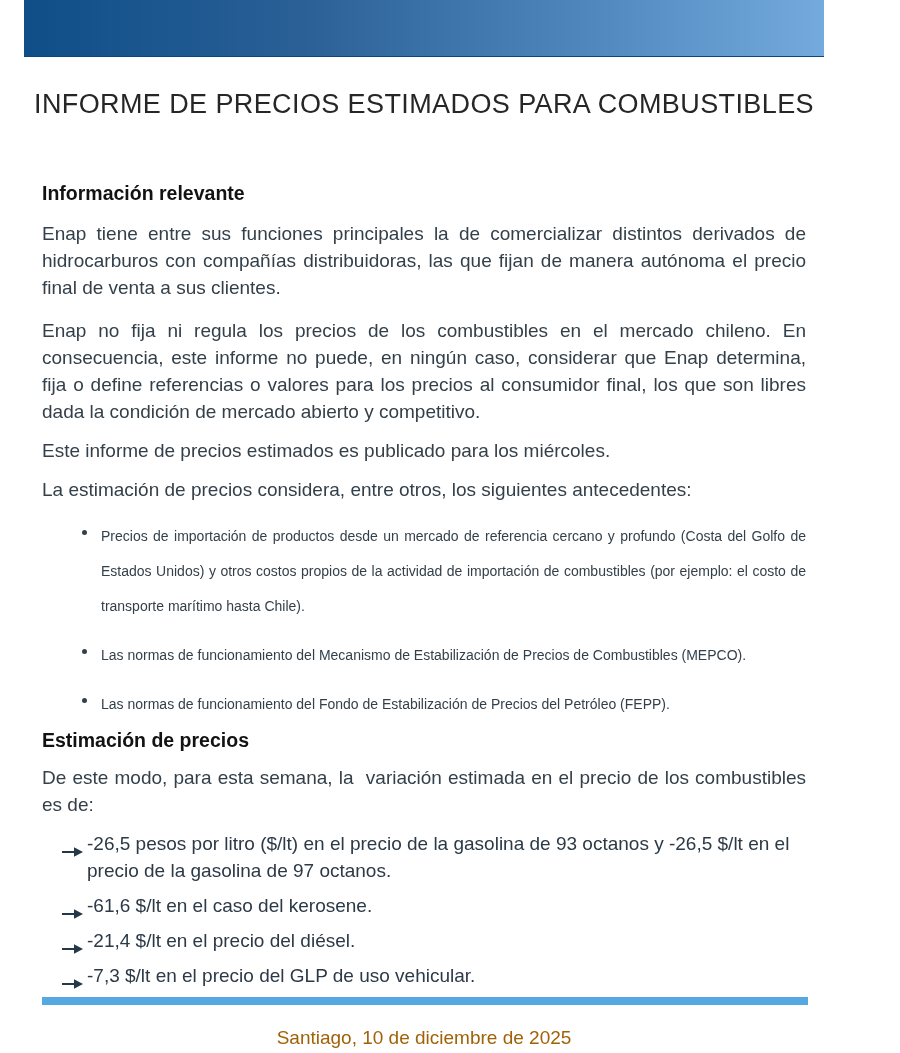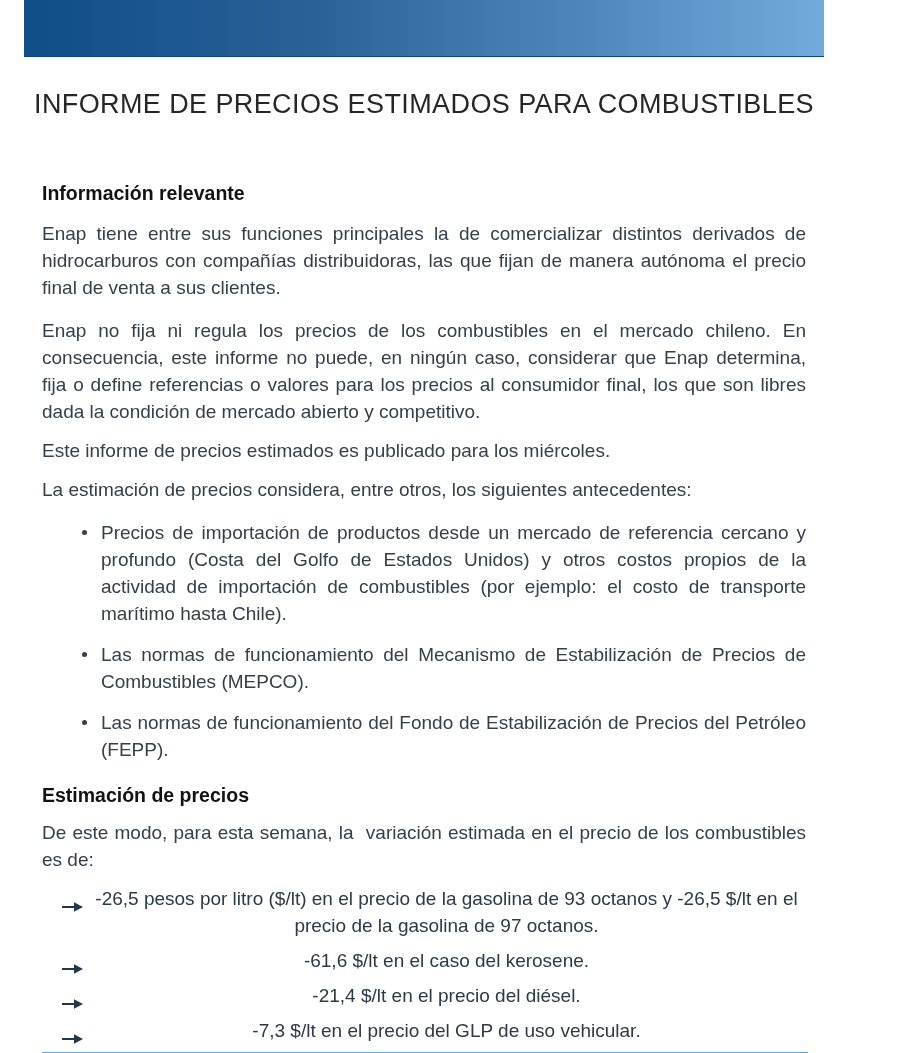--- a/index.html
+++ b/index.html
@@ -45,56 +45,56 @@
     padding: 0 18px;
     flex: 0 0 auto;
   }
   h2.section-heading {
     font-size: 19.5px;
     font-weight: 700;
     color: #121212;
     line-height: 24px;
   }
   .h-info { margin-top: 33px; }
-  .h-est  { margin-top: 20px; }
+  .h-est  { margin-top: 6px; }
   p.body-text {
     font-size: 19px;
     line-height: 27px;
     text-align: justify;
     color: #333f49;
     margin-top: 15px;
   }
   p.tight { margin-top: 12px; }
   ul { list-style: none; }
   ul.dot-list { margin-top: 16px; }
   ul.dot-list li {
     position: relative;
     padding-left: 59px;
-    font-size: 19px;
-    line-height: 27px;
+    font-size: 14px;
+    line-height: 35px;
     text-align: justify;
     margin-bottom: 14px;
   }
   ul.dot-list li:last-child { margin-bottom: 0; }
   ul.dot-list .dot {
     position: absolute;
     left: 40px;
     top: 11px;
     width: 5px;
     height: 5px;
     border-radius: 50%;
     background: #333f49;
   }
   ul.arrow-list { margin-top: 12px; }
   ul.arrow-list li {
     position: relative;
     padding-left: 45px;
     font-size: 19px;
     line-height: 27px;
-    text-align: center;
+    text-align: left;
     margin-bottom: 8px;
     color: #2c3947;
   }
   ul.arrow-list .arrow {
     position: absolute;
     left: 20px;
     top: 8px;
     width: 21px;
     height: 12px;
     display: inline-block;

